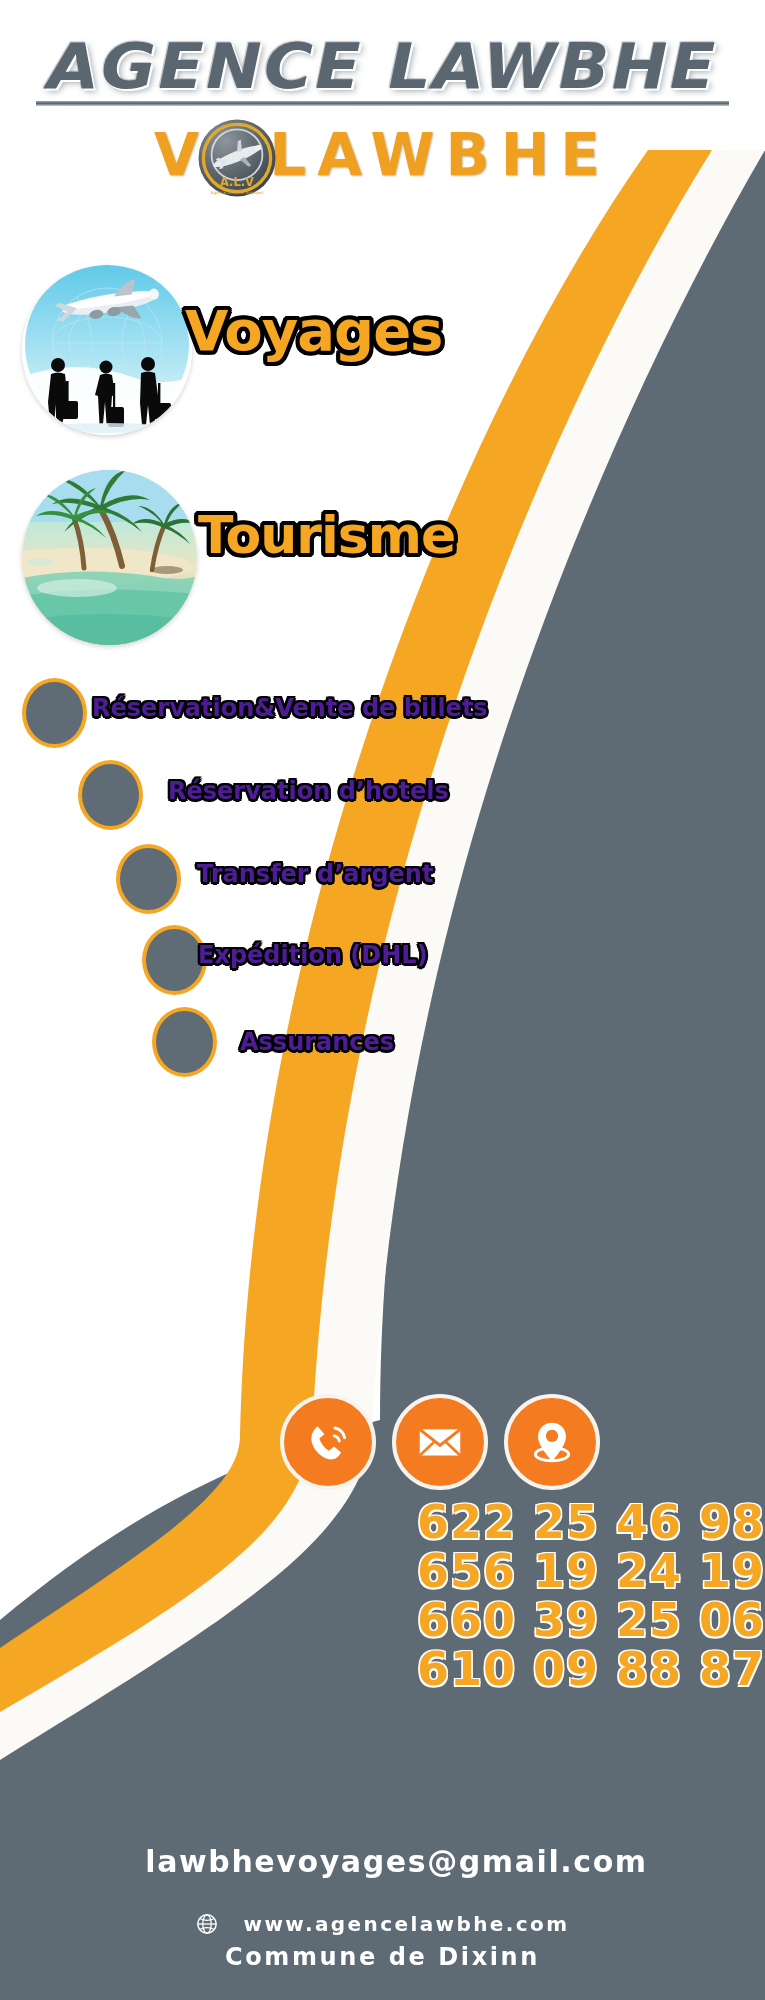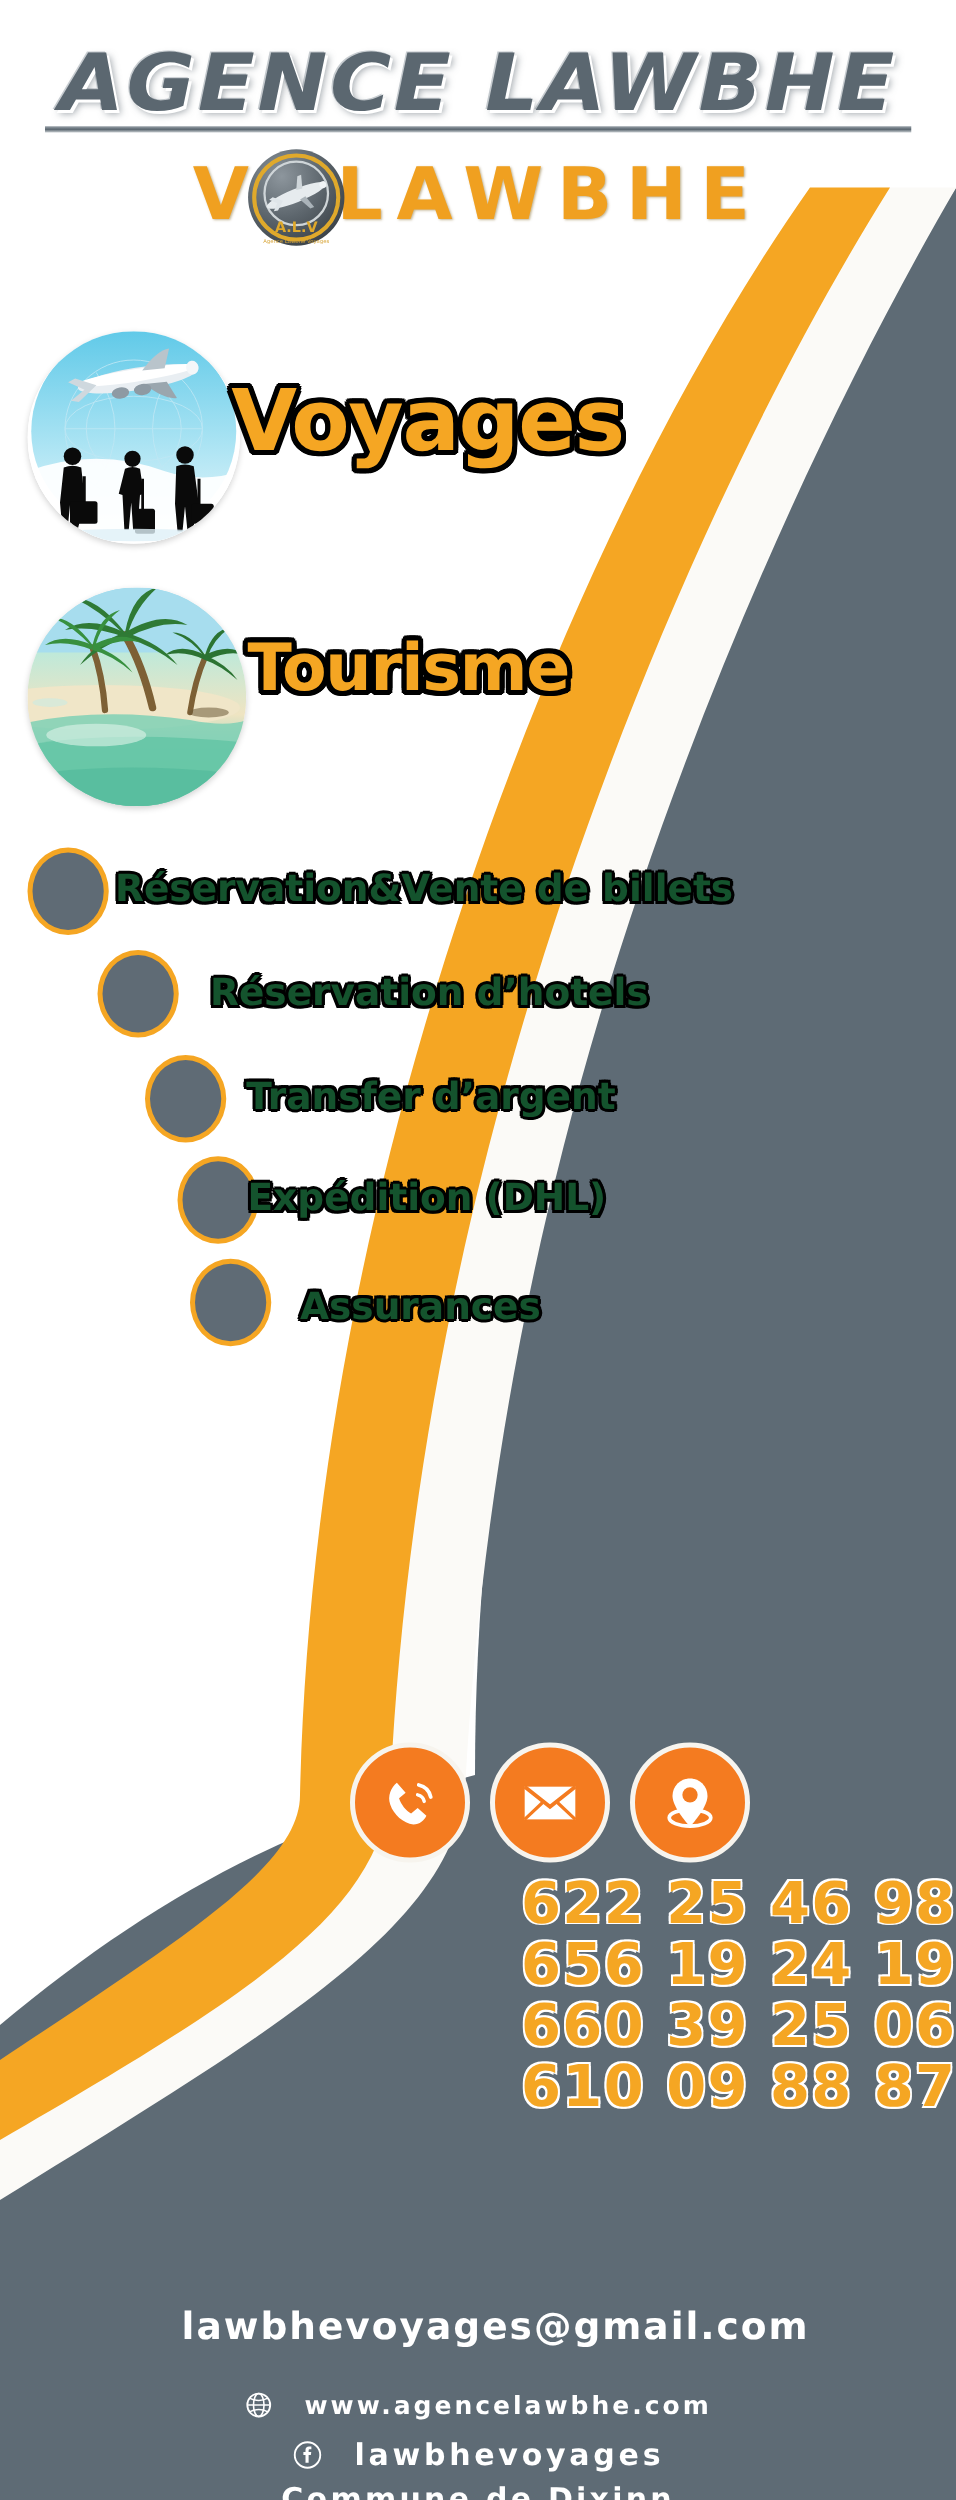--- a/index.html
+++ b/index.html
@@ -58,21 +58,21 @@
   }
 
   
   .svc-bullet{
     position:absolute;z-index:6;border-radius:50%;
     background:#5f6b75;border:4px solid #F5A623;
   }
   .svc-label{
     position:absolute;z-index:7;white-space:nowrap;
     font-family:"DejaVu Sans",sans-serif;font-weight:bold;
-    color:#14532d;font-size:30px;
+    color:#4c1d95;font-size:24px;
     text-shadow:
       -2px -2px 0 #000, 2px -2px 0 #000, -2px 2px 0 #000, 2px 2px 0 #000,
       -2.5px 0 0 #000, 2.5px 0 0 #000, 0 -2.5px 0 #000, 0 2.5px 0 #000;
   }
 
   
   .icon-row{position:absolute;left:280px;top:1392px;width:320px;height:100px;
     display:flex;justify-content:space-between;align-items:center;z-index:7;}
   .cicon{width:88px;height:88px;border-radius:50%;background:#F47B20;
     border:4px solid #f7f4ee;display:flex;align-items:center;justify-content:center;}
@@ -211,21 +211,21 @@
         <rect x="86" y="142" width="16" height="20" rx="2"></rect>
 
         <circle cx="126" cy="99" r="7"></circle>
         <path d="M119,108 q7,-3 14,0 l4,30 -5,22 -4,0 -2,-20 -2,20 -4,0 -2,-22 Z"></path>
         <rect x="136" y="118" width="2.4" height="22"></rect>
         <rect x="131" y="138" width="18" height="16" rx="2"></rect>
       </g>
       <ellipse cx="85" cy="163" rx="70" ry="5" fill="#dff0f7" opacity=".8"></ellipse>
     </svg>
   </div>
-  <div class="outline-head" style="left:185px;top:298px;font-size:68px;letter-spacing:-1px;">Voyages</div>
+  <div class="outline-head" style="left:185px;top:298px;font-size:56px;letter-spacing:-1px;">Voyages</div>
 
   <div class="circle-photo" style="left:22px;top:470px;width:175px;height:175px;">
     <svg viewBox="0 0 175 175" width="175" height="175">
       <rect width="175" height="175" fill="url(#seaGrad)"></rect>
       <rect width="175" height="52" fill="#a7ddee"></rect>
       <ellipse cx="60" cy="96" rx="110" ry="18" fill="#f0e6c8"></ellipse>
       <path d="M0,108 Q60,96 130,106 Q160,112 175,106 L175,175 L0,175 Z" fill="#7fd0b5" opacity=".85"></path>
       <path d="M0,126 Q70,114 175,124 L175,175 L0,175 Z" fill="#62c4a4" opacity=".8"></path>
       <path d="M0,150 Q80,138 175,150 L175,175 L0,175 Z" fill="#54bb9c" opacity=".75"></path>
       <ellipse cx="55" cy="118" rx="40" ry="9" fill="#dff4ea" opacity=".6"></ellipse>
@@ -329,29 +329,20 @@
         <svg viewBox="0 0 24 24" width="22" height="22">
           <circle cx="12" cy="12" r="10" fill="none" stroke="#ffffff" stroke-width="1.6"></circle>
           <ellipse cx="12" cy="12" rx="4.6" ry="10" fill="none" stroke="#ffffff" stroke-width="1.4"></ellipse>
           <line x1="2" y1="12" x2="22" y2="12" stroke="#ffffff" stroke-width="1.4"></line>
           <path d="M4,6 Q12,10 20,6 M4,18 Q12,14 20,18" fill="none" stroke="#ffffff" stroke-width="1.3"></path>
         </svg>
       </span>
       <span class="f-txt f-web">www.agencelawbhe.com</span>
     </div>
 
-    <div class="f-row" style="margin-top:14px;">
-      <span class="fb-icon">
-        <svg viewBox="0 0 24 24" width="24" height="24">
-          <circle cx="12" cy="12" r="10.2" fill="none" stroke="#ffffff" stroke-width="1.5"></circle>
-          <path d="M13.6,7.4 h1.5 V5.1 h-1.9 c-1.8,0 -2.8,1 -2.8,2.8 V9.6 H8.7 v2.3 h1.7 v6.2 h2.5 v-6.2 h1.8 l0.3,-2.3 h-2.1 V8.3 c0,-0.6 0.2,-0.9 0.7,-0.9 Z" fill="#ffffff"></path>
-        </svg>
-      </span>
-      <span class="f-txt f-fb">lawbhevoyages</span>
-    </div>
 
     <div class="f-row" style="margin-top:7px;">
       <span class="f-txt f-adr">Commune de Dixinn</span>
     </div>
 
   </div>
 
 </div>
 
 </body></html>

